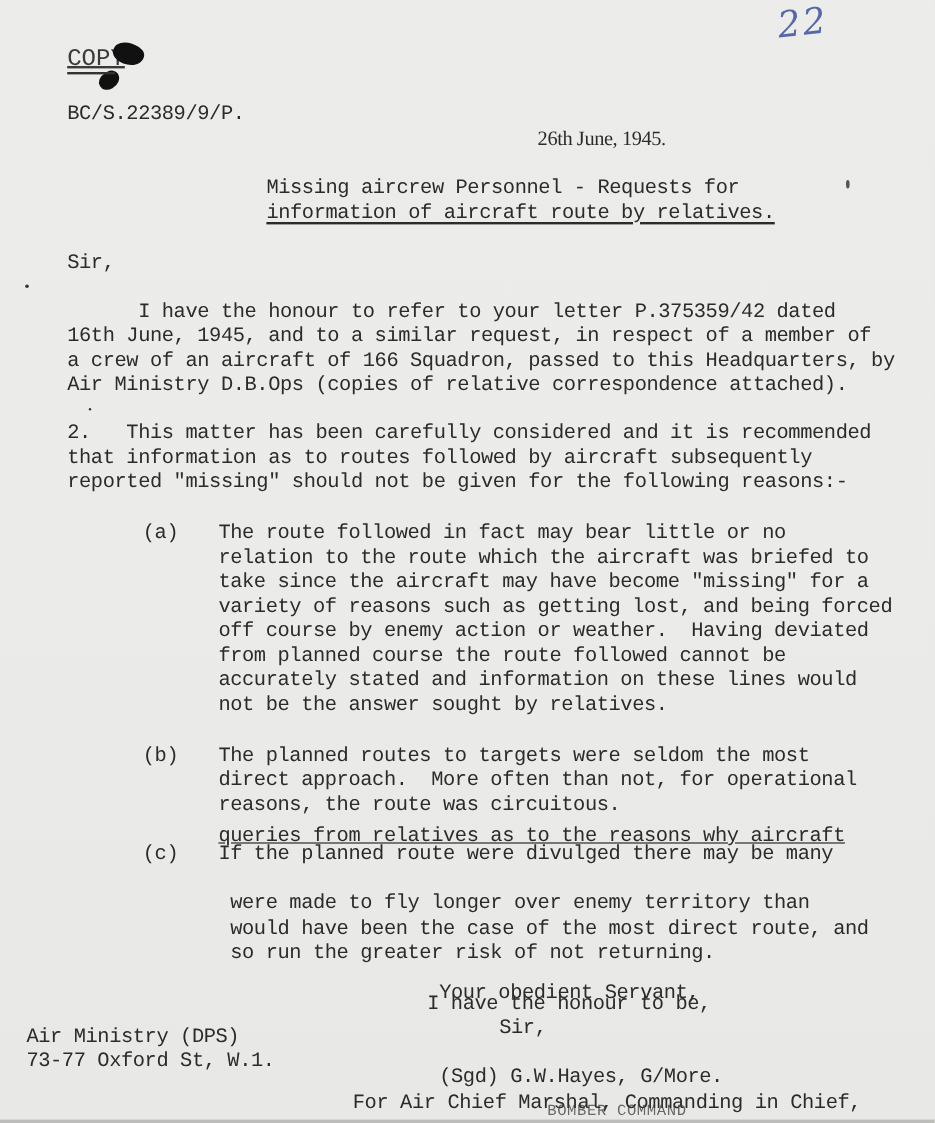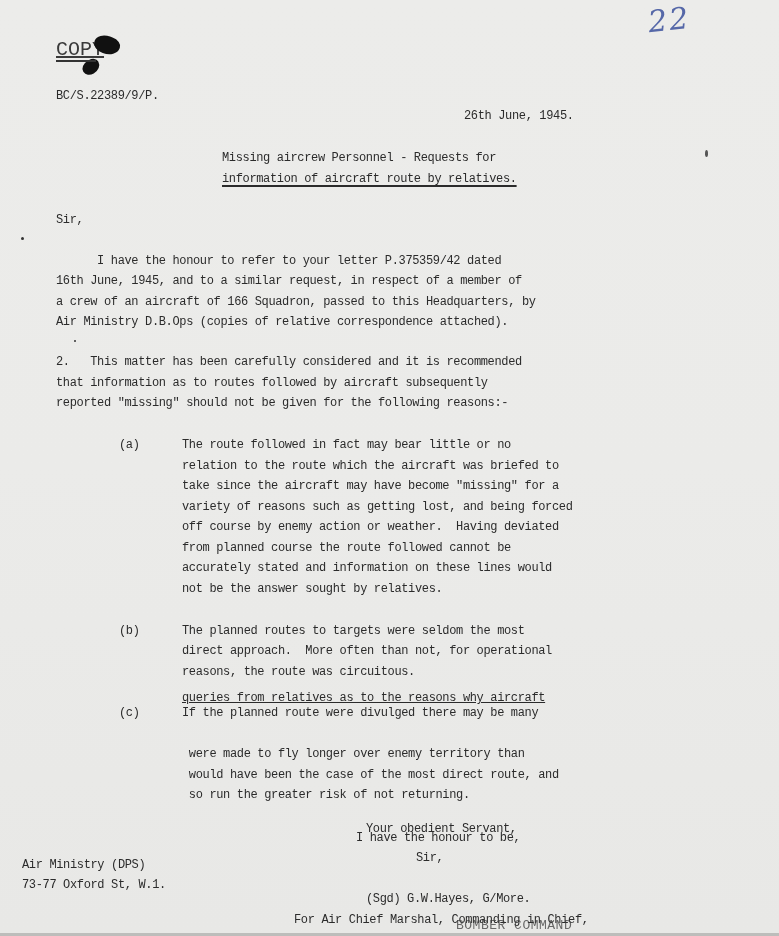--- a/index.html
+++ b/index.html
@@ -19,21 +19,21 @@
       position: absolute;
       left: 0; top: 0;
       width: 779px;
       height: 933px;
       background: linear-gradient(180deg, #ececea 0%, #ebebe9 50%, #e8e8e6 100%);
       border-bottom: 3px solid #bdbdbb;
     }
     .t {
       position: absolute;
       white-space: pre;
-      font-size: 12px;
+      font-size: 17px;
       line-height: 20.6px;
       letter-spacing: -0.35px;
       color: #2b2b2b;
     }
     .u { text-decoration: underline; text-underline-offset: 3px; text-decoration-thickness: 1.5px; }
     .copy-stamp {
       position: absolute;
       left: 56px; top: 42px;
       font-size: 20px;
       line-height: 16px;
@@ -77,21 +77,21 @@
 
   <div class="handwritten">22</div>
 
   <div class="copy-stamp">COPY</div>
   <div class="ink-blot" style="left:94px; top:36px; width:26px; height:18px; transform:rotate(20deg);"></div>
   <div class="ink-blot" style="left:82px; top:60px; width:18px; height:14px; transform:rotate(-30deg);"></div>
   <div style="position:absolute; left:56px; top:60px; width:40px; height:2px; background:#333;"></div>
 
   <div class="t" style="left:56px; top:86px;">BC/S.22389/9/P.</div>
 
-  <div class="t" style="left:464px; top:106px;">26th June, 1945.</div>
+  <div class="t" style="left:448px; top:106px;font-family:Liberation Serif, serif;">26th June, 1945.</div>
 
   <div class="t" style="left:222px; top:148px;">Missing aircrew Personnel - Requests for</div>
   <div class="t u" style="left:222px; top:169px;">information of aircraft route by relatives.</div>
 
   <div class="t" style="left:56px; top:210px;">Sir,</div>
 
   <div>
     <div class="t" style="left:56px; top:251px;">      I have the honour to refer to your letter P.375359/42 dated</div>
     <div class="t" style="left:56px; top:271px;">16th June, 1945, and to a similar request, in respect of a member of</div>
     <div class="t" style="left:56px; top:292px;">a crew of an aircraft of 166 Squadron, passed to this Headquarters, by</div>

